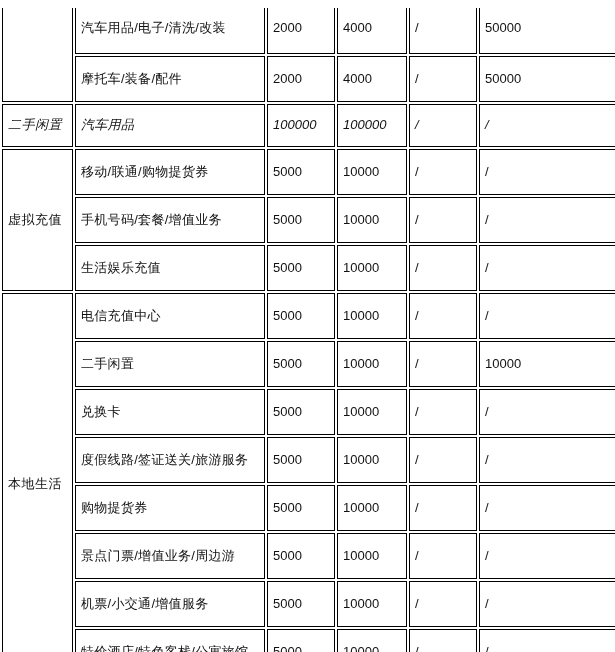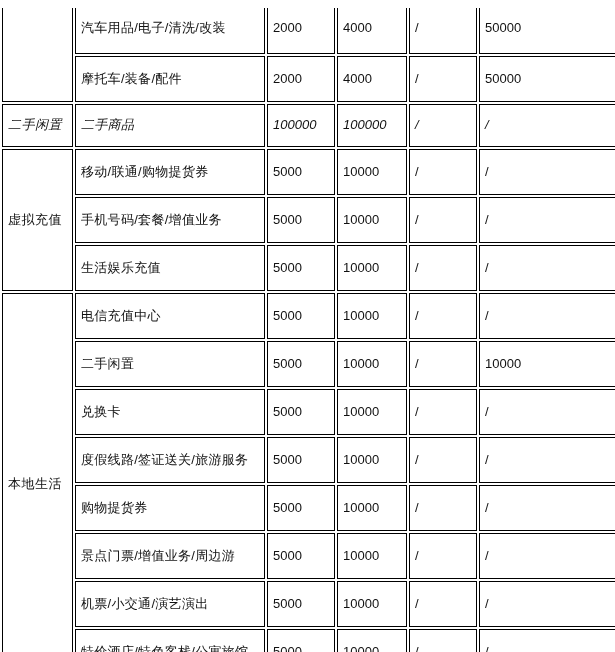--- a/index.html
+++ b/index.html
@@ -104,21 +104,21 @@
           </tr>
           <tr class="h46">
             <td class="name">摩托车/装备/配件</td>
             <td class="num">2000</td>
             <td class="num">4000</td>
             <td class="num">/</td>
             <td class="num">50000</td>
           </tr>
           <tr class="h43">
             <td class="cat" rowspan="1">二手闲置</td>
-            <td class="name">二手商品</td>
+            <td class="name">汽车用品</td>
             <td class="num">100000</td>
             <td class="num">100000</td>
             <td class="num">/</td>
             <td class="num">/</td>
           </tr>
           <tr class="h46">
             <td class="cat" rowspan="3">虚拟充值</td>
             <td class="name">移动/联通/购物提货券</td>
             <td class="num">5000</td>
             <td class="num">10000</td>
@@ -176,21 +176,21 @@
             <td class="num">/</td>
           </tr>
           <tr class="h46">
             <td class="name">景点门票/增值业务/周边游</td>
             <td class="num">5000</td>
             <td class="num">10000</td>
             <td class="num">/</td>
             <td class="num">/</td>
           </tr>
           <tr class="h46">
-            <td class="name">机票/小交通/演艺演出</td>
+            <td class="name">机票/小交通/增值服务</td>
             <td class="num">5000</td>
             <td class="num">10000</td>
             <td class="num">/</td>
             <td class="num">/</td>
           </tr>
           <tr class="h46">
             <td class="name">特价酒店/特色客栈/公寓旅馆</td>
             <td class="num">5000</td>
             <td class="num">10000</td>
             <td class="num">/</td>

